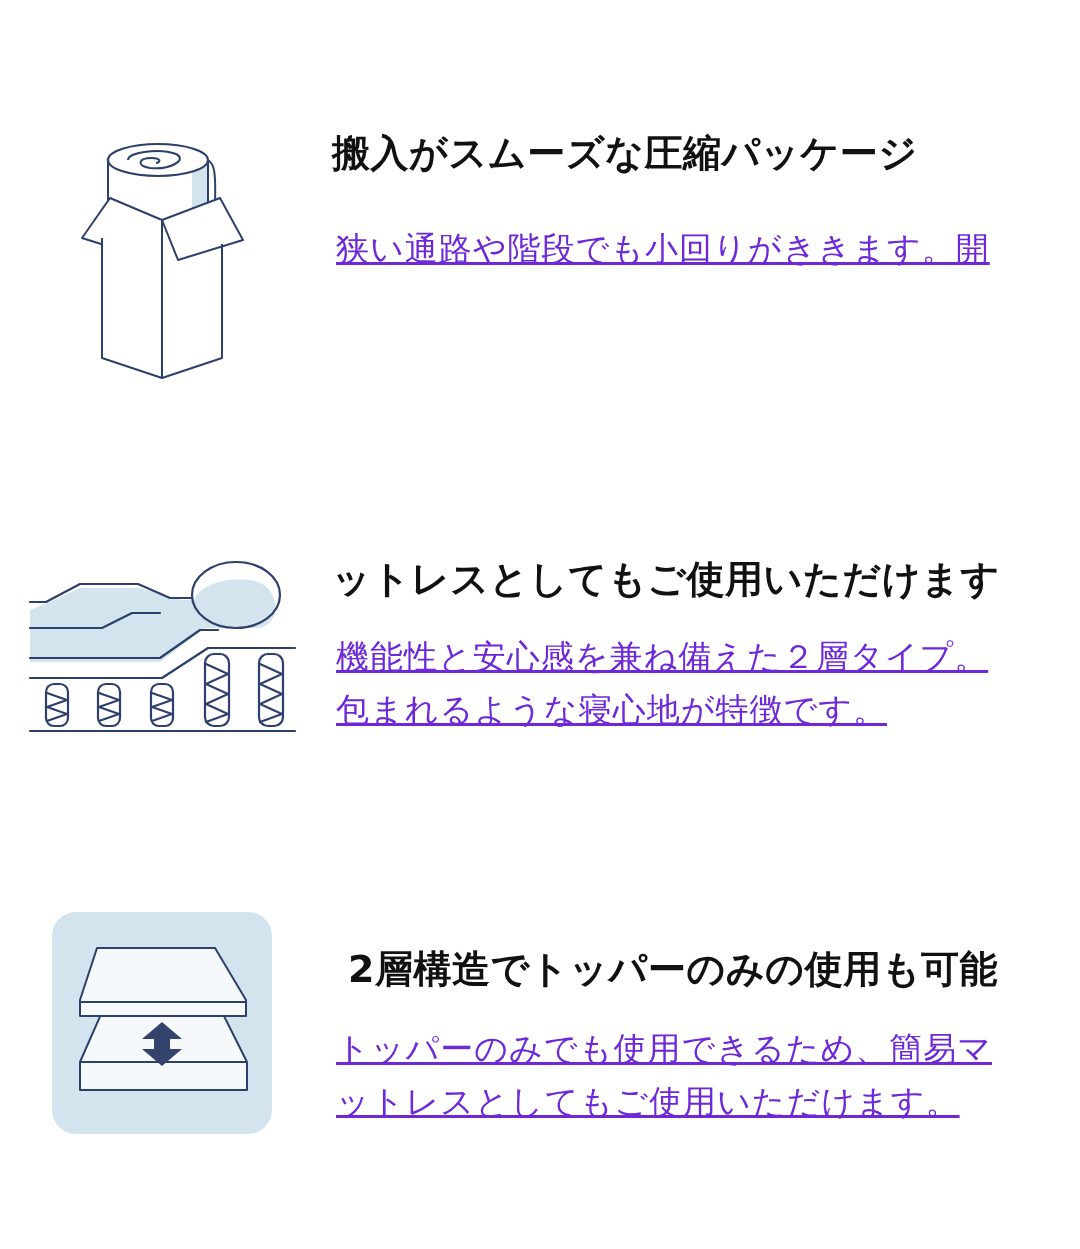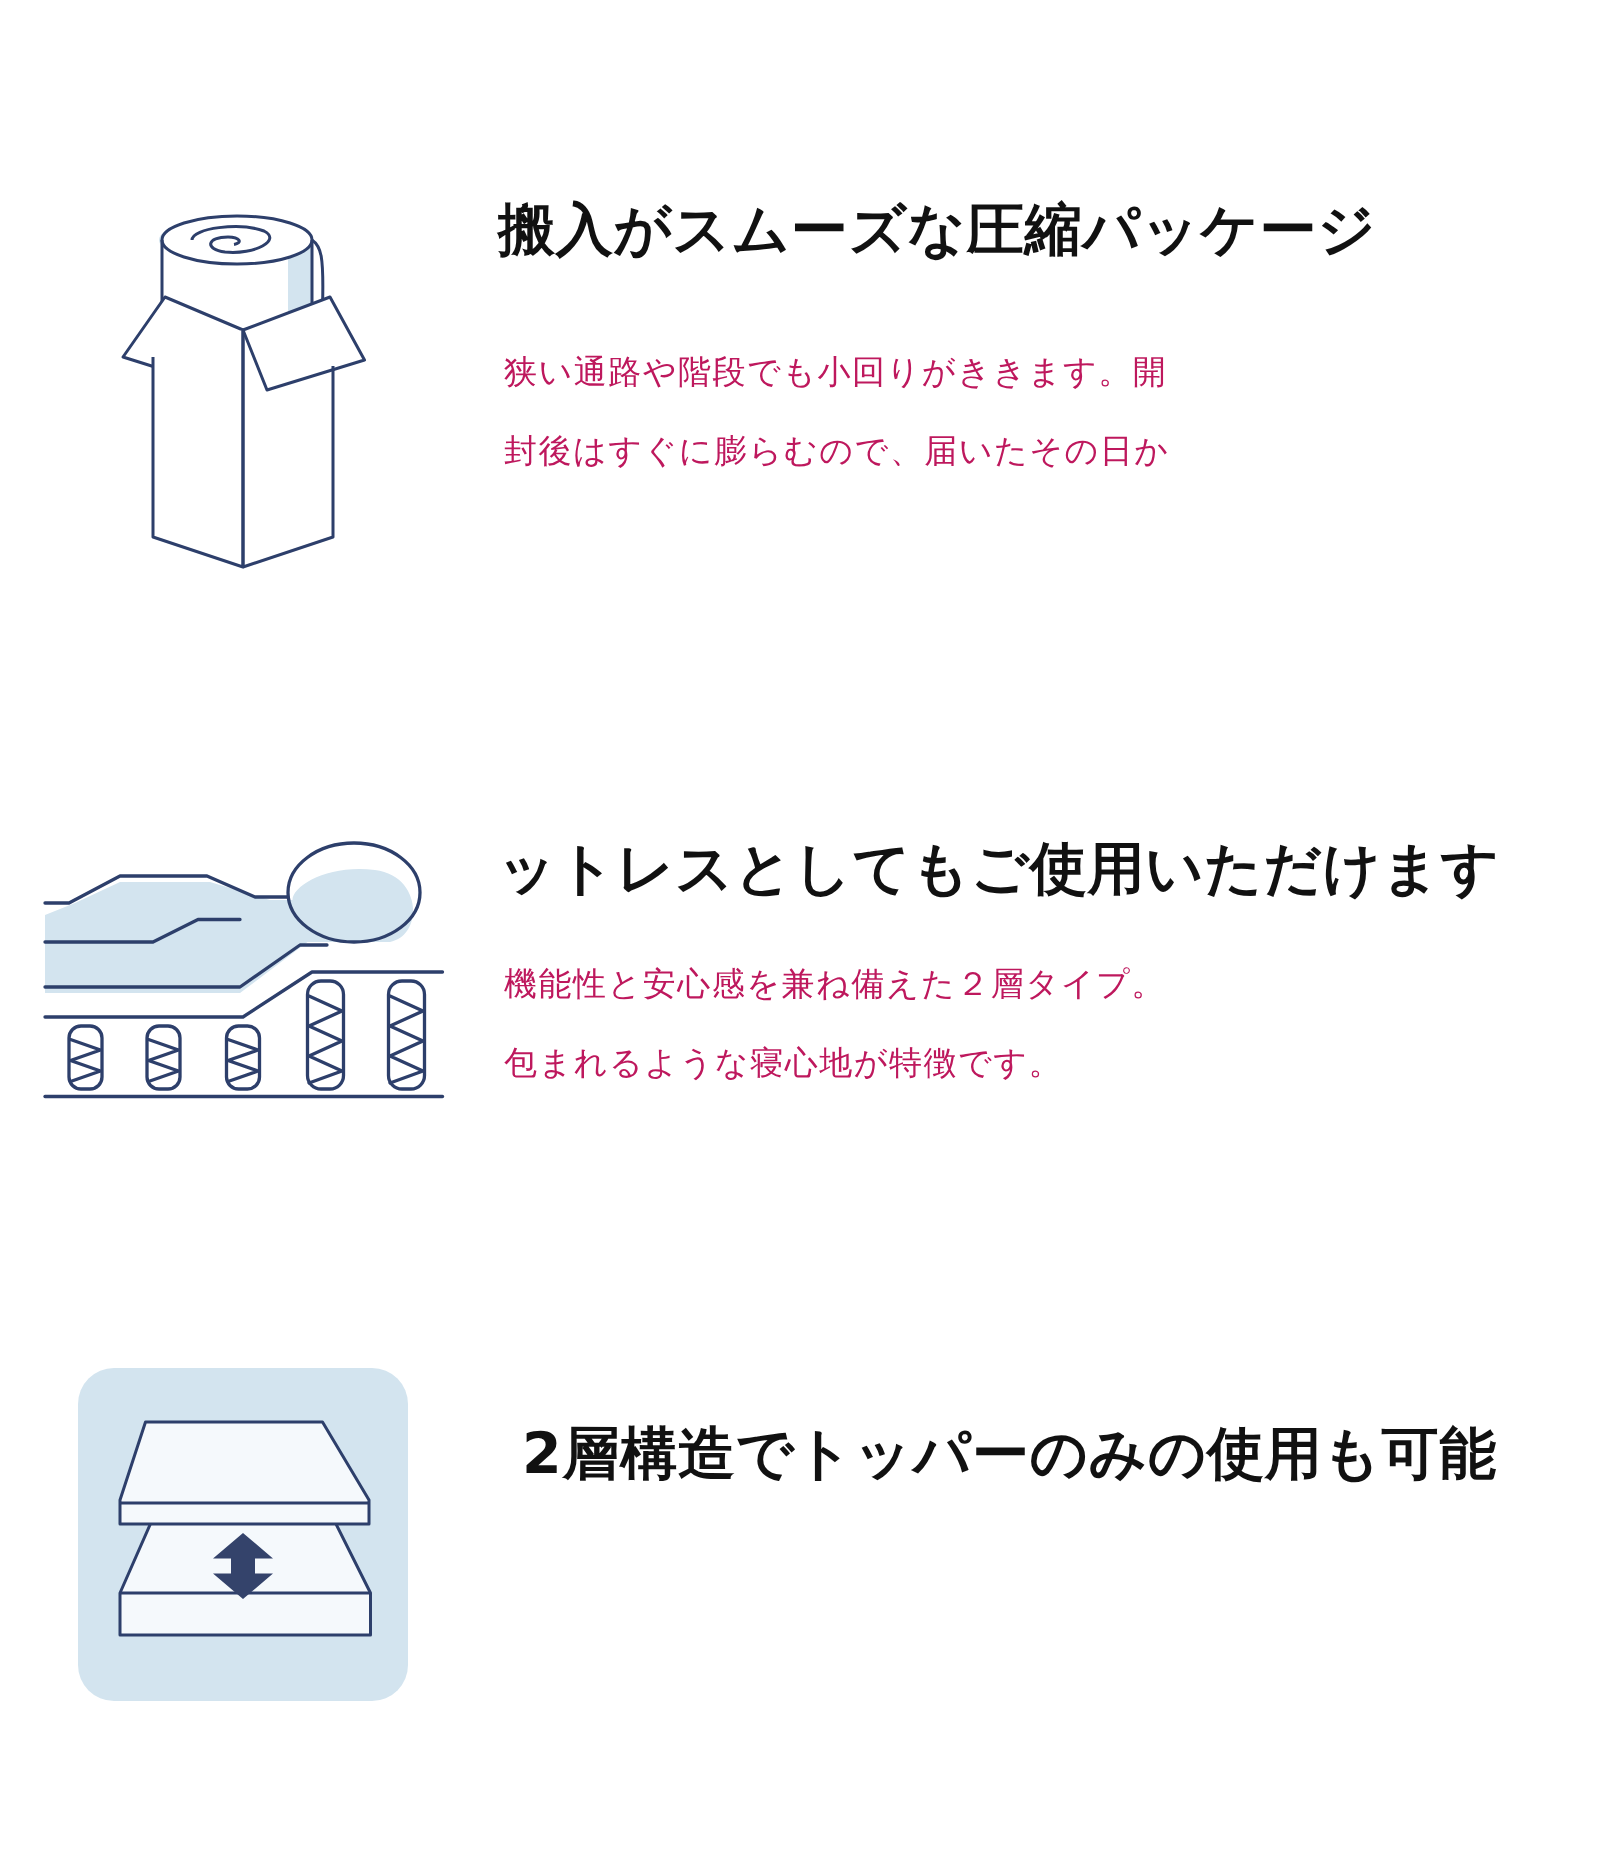--- a/index.html
+++ b/index.html
@@ -2,22 +2,22 @@
 <html><head>
 <meta charset="utf-8">
 <style>
   html, body { margin: 0; padding: 0; background: #ffffff; }
   body { width: 1080px; height: 1249px; position: relative; overflow: hidden;
          font-family: "DejaVu Sans", "Liberation Sans", sans-serif; color: #222; }
   .feature { position: absolute; left: 0; width: 1080px; padding-left: 30px; }
   .icon { position: absolute; }
   .title { position: absolute; left: 332px; font-size: 38px; font-weight: bold;
            color: #111; white-space: nowrap; letter-spacing: 0.5px; }
-  .desc { position: absolute; left: 336px; width: 720px; font-size: 22px;
-          color: #be185d; line-height: 53px; letter-spacing: 1px; }
+  .desc { position: absolute; left: 336px; width: 720px; font-size: 33px;
+          color: #6d28d9; line-height: 53px; letter-spacing: 1px; text-decoration: underline; }
   .desc span { display: block; white-space: nowrap; }
 </style>
 </head>
 <body>
 
 <section class="feature" style="top:0;height:420px;">
   <div class="icon" style="left:80px;top:130px;width:180px;height:260px;">
     <svg width="180" height="260" viewBox="0 0 180 260">
       <g fill="none" stroke="#2d3f6b" stroke-width="2" stroke-linejoin="round">
 
@@ -36,21 +36,20 @@
 
         <path d="M22 108 L22 228 L82 248 L82 90" fill="#ffffff"></path>
         <path d="M82 248 L142 228 L142 114"></path>
         <path d="M82 90 L82 248"></path>
       </g>
     </svg>
   </div>
   <h2 class="title" style="top:128px;margin:0;">搬入がスムーズな圧縮パッケージ</h2>
   <p class="desc" style="top:222px;margin:0;">
     <span>狭い通路や階段でも小回りがききます。開</span>
-    <span>封後はすぐに膨らむので、届いたその日か</span>
   </p>
 </section>
 
 <section class="feature" style="top:420px;height:420px;">
   <div class="icon" style="left:20px;top:130px;width:290px;height:200px;">
     <svg width="290" height="200" viewBox="0 0 290 200">
 
       <path d="M10 60 L10 112 L140 112 L185 78 L240 78 C262 74 262 34 230 30 C200 26 175 40 175 50 L160 50 L120 38 L60 38 L30 52 Z" fill="#d3e4ef"></path>
       <g fill="none" stroke="#2d3f6b" stroke-width="2.2" stroke-linecap="round" stroke-linejoin="round">
         <path d="M10 52 L26 52 L60 34 L118 34 L150 48 L172 48"></path>
@@ -93,13 +92,17 @@
         <path d="M28 150 L195 150" fill="none"></path>
 
         <path d="M45 36 L163 36 L194 88 L194 104 L28 104 L28 88 Z" fill="#f5f9fc"></path>
         <path d="M28 90 L194 90" fill="none"></path>
       </g>
 
       <path d="M110 110 L130 127 L118 127 L118 137 L130 137 L110 154 L90 137 L102 137 L102 127 L90 127 Z" fill="#34436b"></path>
     </svg>
   </div>
   <h2 class="title" style="top:88px;margin:16px;">2層構造でトッパーのみの使用も可能</h2>
+  <p class="desc" style="top:182px;margin:0;">
+    <span>トッパーのみでも使用できるため、簡易マ</span>
+    <span>ットレスとしてもご使用いただけます。</span>
+  </p>
 </section>
 
 </body></html>

